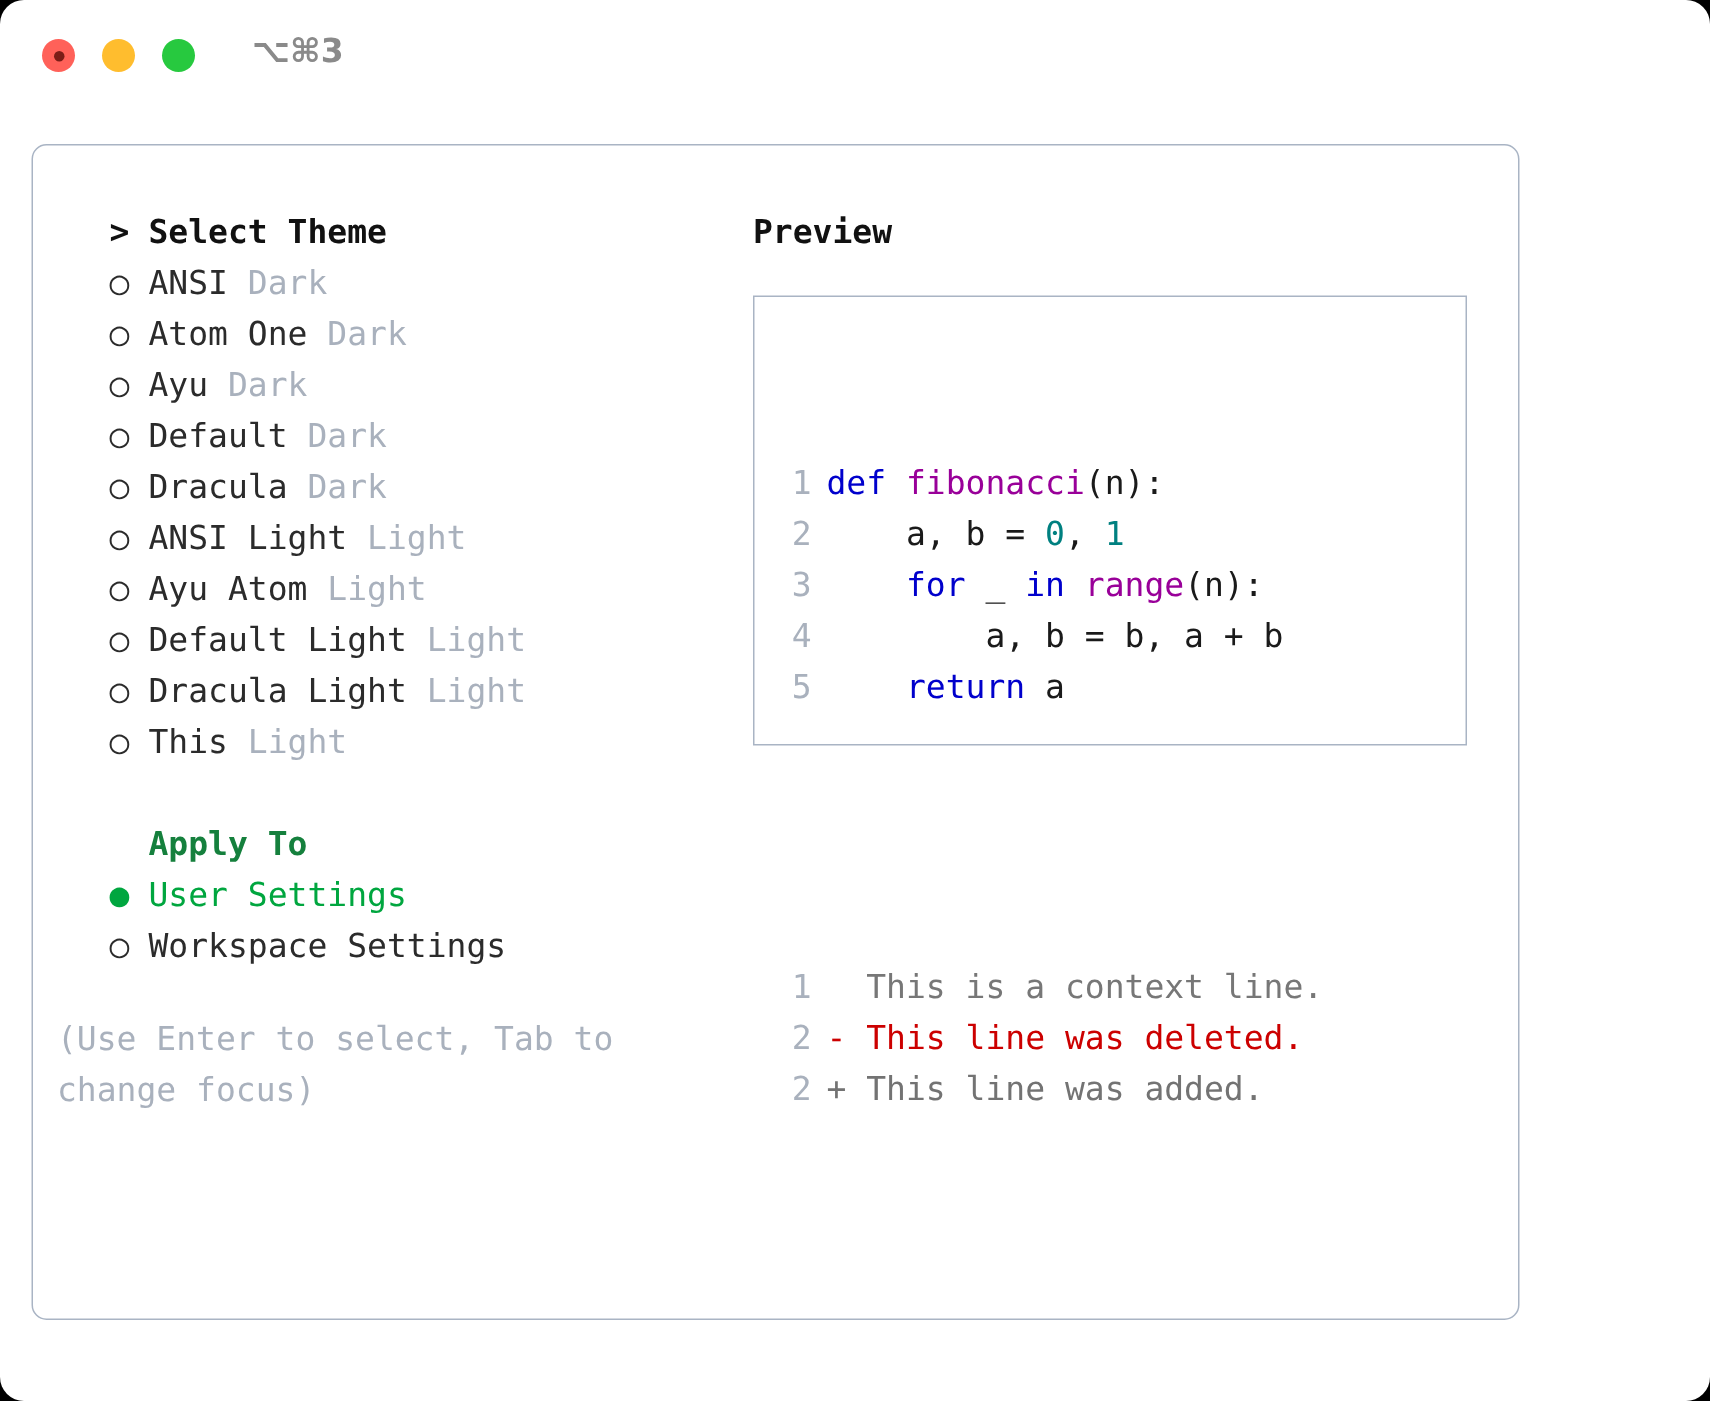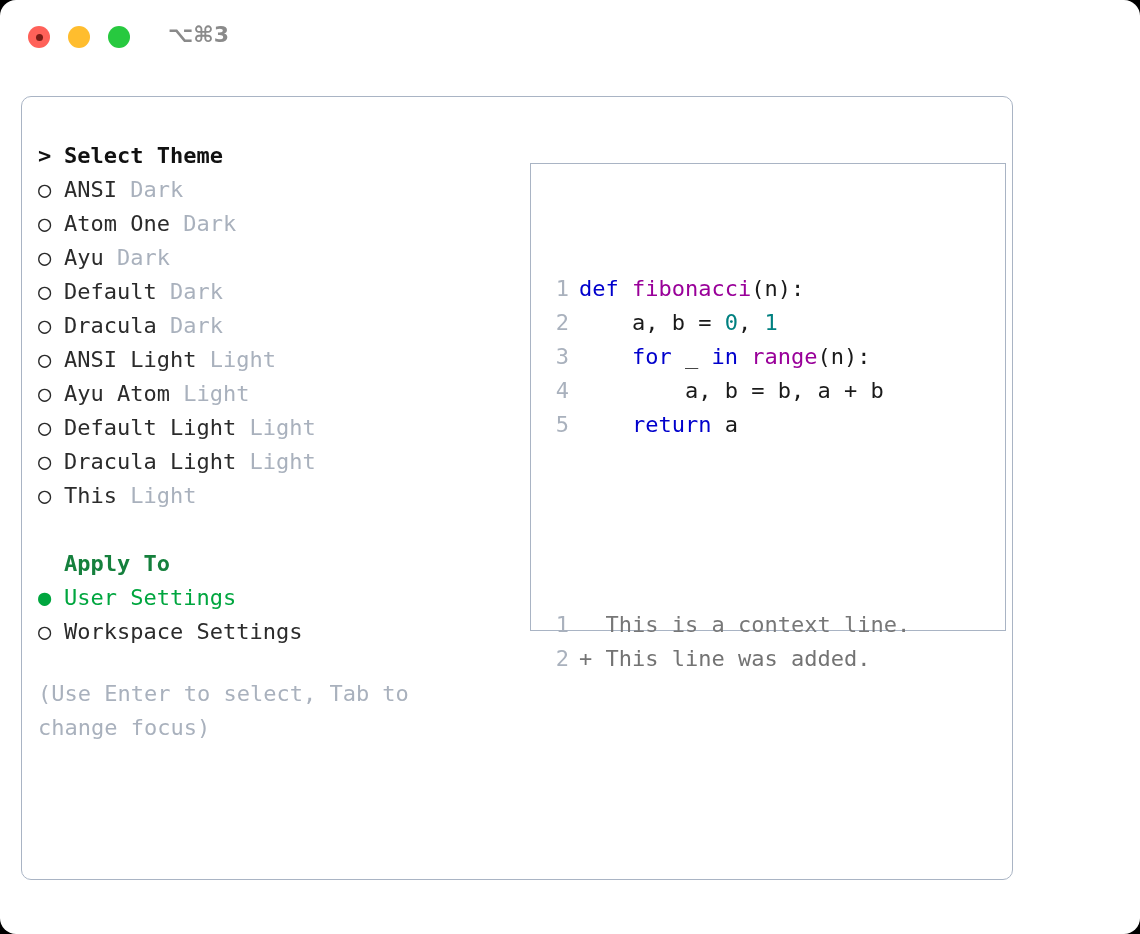--- a/index.html
+++ b/index.html
@@ -83,20 +83,21 @@
     position: absolute;
     left: 16px; top: 42px;
     width: 440px;
   }
   .row {
     height: 34px;
     line-height: 34px;
     font-size: 22px;
     color: #2b2b2b;
     white-space: pre;
+    margin-left: 35px;
   }
   .row .marker {
     display: inline-block;
     width: 26px;
   }
   .hdr {
     font-weight: bold;
     color: #111111;
   }
   .muted {
@@ -127,26 +128,25 @@
   }
   .preview-title {
     font-size: 22px;
     font-weight: bold;
     color: #111111;
     line-height: 34px;
   }
   .preview-box {
     margin-top: 24px;
     width: 476px;
-    height: 468px;
+    height: 300px;
     border: 1.5px solid #a9b4c4;
     box-sizing: border-box;
     background: #ffffff;
     position: relative;
-    margin-left: 28px;
   }
   .code {
     position: absolute;
     left: 12px; top: 40px;
     font-size: 22px;
     line-height: 34px;
     white-space: pre;
   }
   .cline { height: 34px; }
   .ln {
@@ -204,24 +204,25 @@
 
       <div id="apply-rows">
           <div class="row sel"><span class="marker">●</span><span>User Settings</span></div>
           <div class="row"><span class="marker">○</span><span>Workspace Settings</span></div>
         </div>
 
       <div class="hint">(Use Enter to select, Tab to change focus)</div>
     </div>
 
     <div class="right-col">
+      <div class="preview-title">Preview</div>
 
       <div class="preview-box">
         <div class="code">
           <div id="code-rows"><div class="cline"><span class="ln">1</span><span class="kw">def</span><span class="pl"> </span><span class="fn">fibonacci</span><span class="pl">(n):</span></div><div class="cline"><span class="ln">2</span><span class="pl">    a, b = </span><span class="num">0</span><span class="pl">, </span><span class="num">1</span></div><div class="cline"><span class="ln">3</span><span class="pl">    </span><span class="kw">for</span><span class="pl"> _ </span><span class="kw">in</span><span class="pl"> </span><span class="fn">range</span><span class="pl">(n):</span></div><div class="cline"><span class="ln">4</span><span class="pl">        a, b = b, a + b</span></div><div class="cline"><span class="ln">5</span><span class="pl">    </span><span class="kw">return</span><span class="pl"> a</span></div></div>
           <div class="gap"></div>
-          <div id="diff-rows"><div class="cline"><span class="ln">1</span><span class="diff-ctx">  This is a context line.</span></div><div class="cline"><span class="ln">2</span><span class="diff-add">+ This line was added.</span></div></div>
+          <div id="diff-rows"><div class="cline"><span class="ln">1</span><span class="diff-ctx">  This is a context line.</span></div><div class="cline"><span class="ln">2</span><span class="diff-del">- This line was deleted.</span></div><div class="cline"><span class="ln">2</span><span class="diff-add">+ This line was added.</span></div></div>
         </div>
       </div>
     </div>
 
   </div>
 </div>
 
 </body></html>

